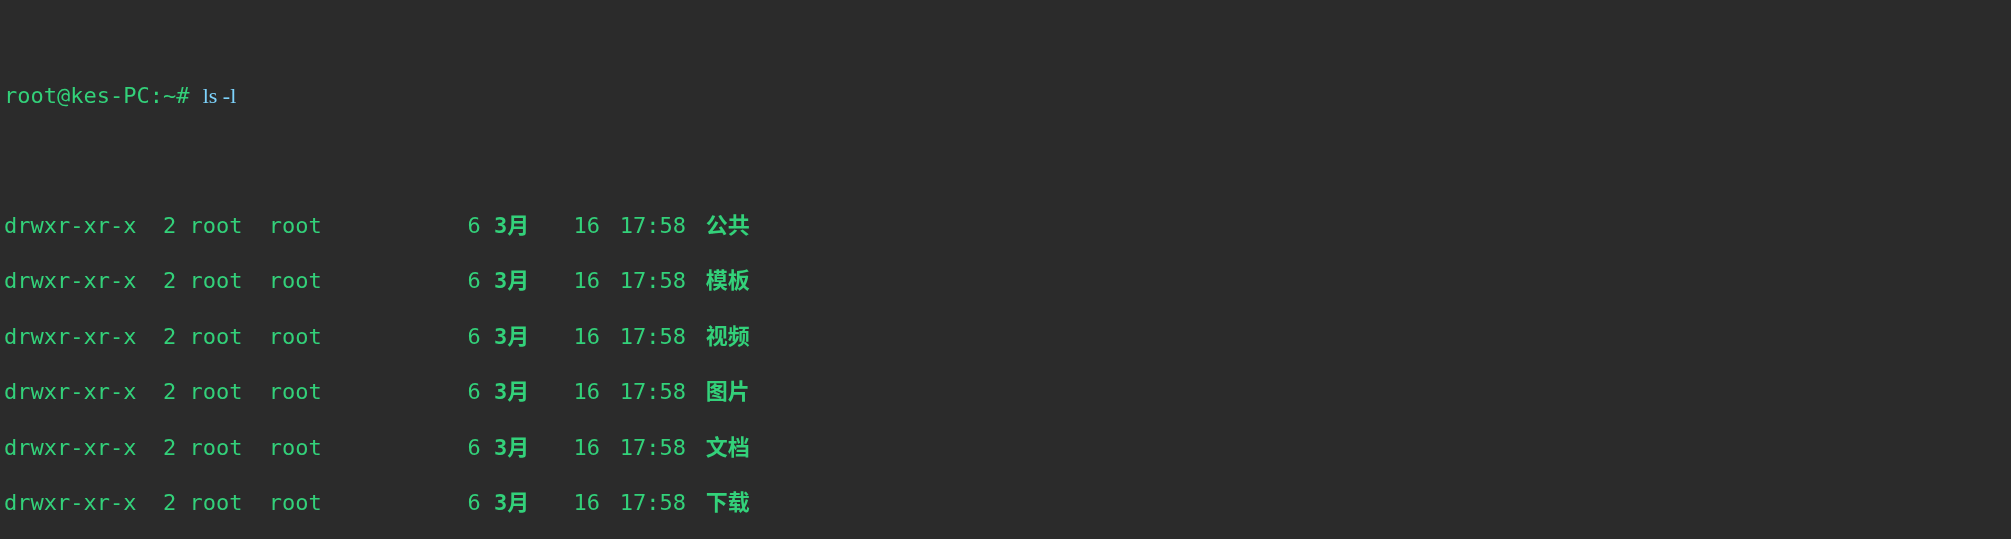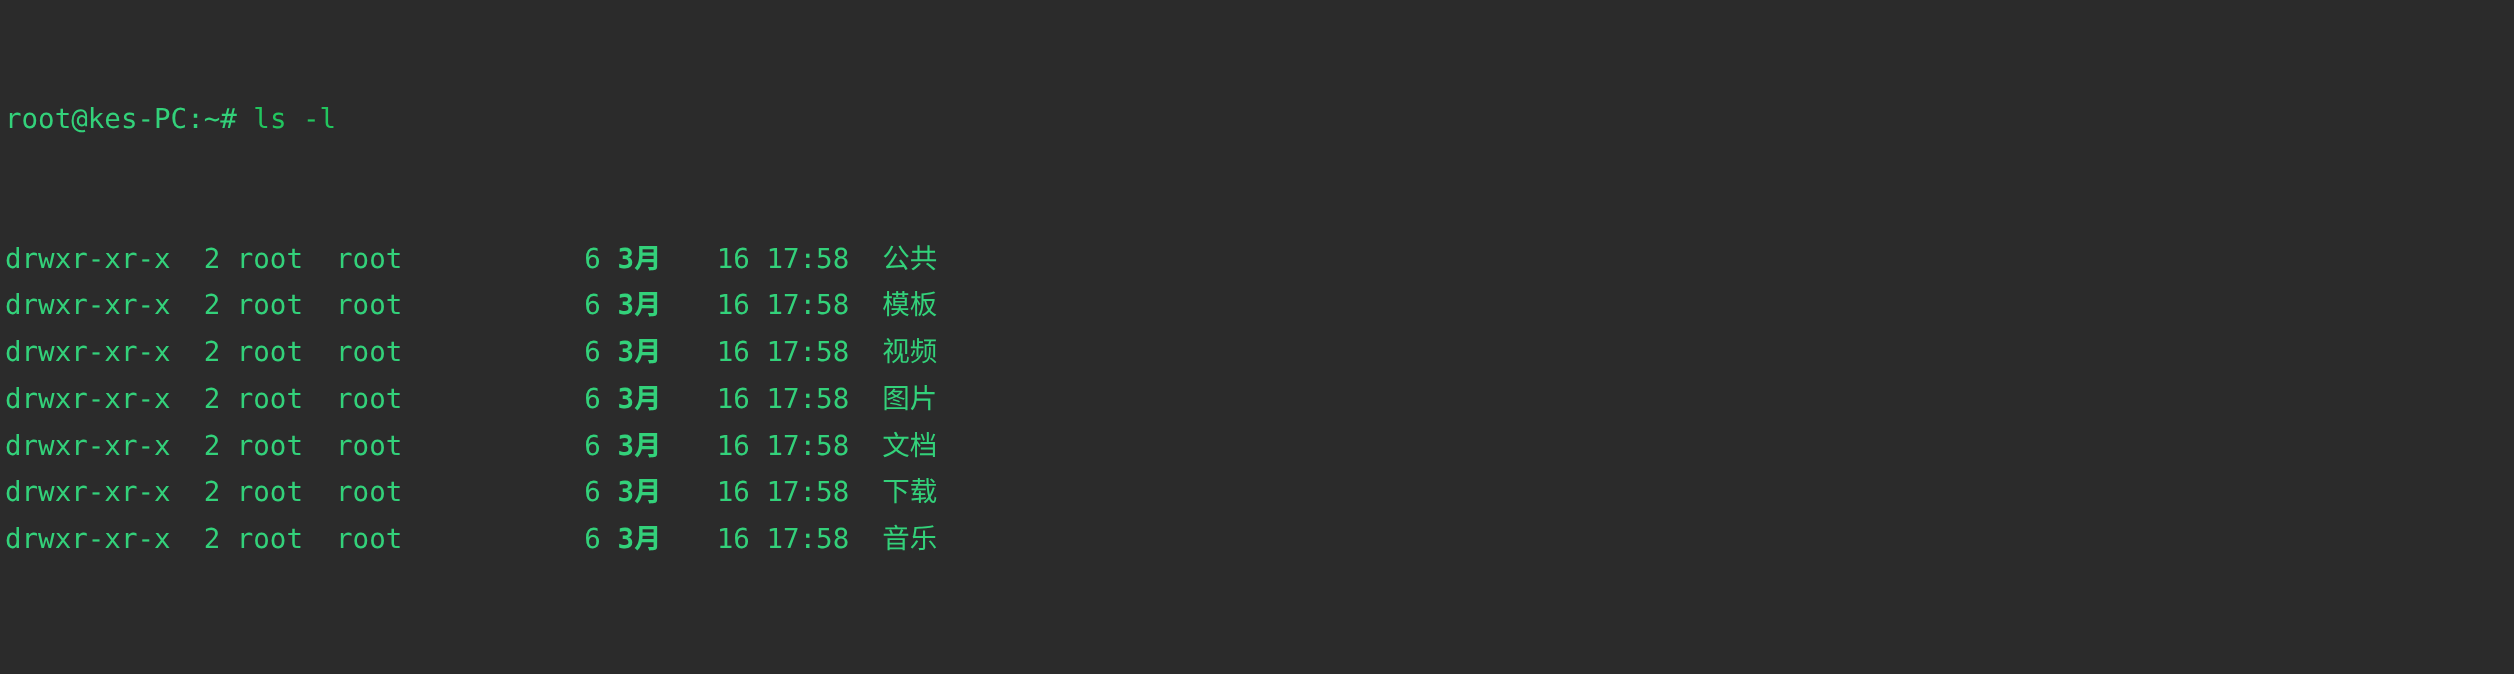--- a/index.html
+++ b/index.html
@@ -11,33 +11,33 @@
     line-height: 1.7;
     color: #33d17a;
     width: 2011px;
     height: 539px;
     overflow: hidden;
   }
   .terminal {
     padding: 2px 4px;
     white-space: pre;
   }
-  .white { color: #22c55e; }
+  .white { color: #7dd3fc; font-family: Liberation Serif, serif; }
   .green { color: #33d17a; }
   .prompt-line { }
   .row { }
   .cell-perm  { display:inline-block; width: 10ch; }
   .cell-links { display:inline-block; width: 2ch; text-align:right; }
   .cell-user  { display:inline-block; width: 5ch; }
   .cell-group { display:inline-block; width: 5ch; }
   .cell-size  { display:inline-block; width: 10ch; text-align:right; }
   .cell-mon   { display:inline-block; width: 3ch; font-weight: bold; }
-  .cell-day   { display:inline-block; width: 3ch; text-align:right; }
-  .cell-time  { display:inline-block; width: 6ch; }
-  .cell-name  { display:inline-block; }
+  .cell-day   { display:inline-block; width: 3ch; text-align:right;margin-top:18px; }
+  .cell-time  { display:inline-block; width: 6ch; text-align: center; }
+  .cell-name  { display:inline-block;font-weight:bold; }
   .sp1 { display:inline-block; width:1ch; }
   .sp2 { display:inline-block; width:2ch; }
 </style>
 </head>
 <body>
 
 <div class="terminal">
   <div class="prompt-line row"><span class="green">root@kes-PC</span><span class="green">:</span><span class="green">~</span><span class="green">#</span><span class="sp1"></span><span class="white">ls -l</span></div>
   <div id="rows"><div class="row"><span class="cell-perm green">drwxr-xr-x</span><span class="sp1"></span><span class="cell-links green">2</span><span class="sp1"></span><span class="cell-user green">root</span><span class="sp1"></span><span class="cell-group green">root</span><span class="sp1"></span><span class="cell-size green">6</span><span class="sp1"></span><span class="cell-mon green">3月</span><span class="sp2"></span><span class="cell-day green">16</span><span class="sp1"></span><span class="cell-time green">17:58</span><span class="sp1"></span><span class="cell-name green">公共</span></div><div class="row"><span class="cell-perm green">drwxr-xr-x</span><span class="sp1"></span><span class="cell-links green">2</span><span class="sp1"></span><span class="cell-user green">root</span><span class="sp1"></span><span class="cell-group green">root</span><span class="sp1"></span><span class="cell-size green">6</span><span class="sp1"></span><span class="cell-mon green">3月</span><span class="sp2"></span><span class="cell-day green">16</span><span class="sp1"></span><span class="cell-time green">17:58</span><span class="sp1"></span><span class="cell-name green">模板</span></div><div class="row"><span class="cell-perm green">drwxr-xr-x</span><span class="sp1"></span><span class="cell-links green">2</span><span class="sp1"></span><span class="cell-user green">root</span><span class="sp1"></span><span class="cell-group green">root</span><span class="sp1"></span><span class="cell-size green">6</span><span class="sp1"></span><span class="cell-mon green">3月</span><span class="sp2"></span><span class="cell-day green">16</span><span class="sp1"></span><span class="cell-time green">17:58</span><span class="sp1"></span><span class="cell-name green">视频</span></div><div class="row"><span class="cell-perm green">drwxr-xr-x</span><span class="sp1"></span><span class="cell-links green">2</span><span class="sp1"></span><span class="cell-user green">root</span><span class="sp1"></span><span class="cell-group green">root</span><span class="sp1"></span><span class="cell-size green">6</span><span class="sp1"></span><span class="cell-mon green">3月</span><span class="sp2"></span><span class="cell-day green">16</span><span class="sp1"></span><span class="cell-time green">17:58</span><span class="sp1"></span><span class="cell-name green">图片</span></div><div class="row"><span class="cell-perm green">drwxr-xr-x</span><span class="sp1"></span><span class="cell-links green">2</span><span class="sp1"></span><span class="cell-user green">root</span><span class="sp1"></span><span class="cell-group green">root</span><span class="sp1"></span><span class="cell-size green">6</span><span class="sp1"></span><span class="cell-mon green">3月</span><span class="sp2"></span><span class="cell-day green">16</span><span class="sp1"></span><span class="cell-time green">17:58</span><span class="sp1"></span><span class="cell-name green">文档</span></div><div class="row"><span class="cell-perm green">drwxr-xr-x</span><span class="sp1"></span><span class="cell-links green">2</span><span class="sp1"></span><span class="cell-user green">root</span><span class="sp1"></span><span class="cell-group green">root</span><span class="sp1"></span><span class="cell-size green">6</span><span class="sp1"></span><span class="cell-mon green">3月</span><span class="sp2"></span><span class="cell-day green">16</span><span class="sp1"></span><span class="cell-time green">17:58</span><span class="sp1"></span><span class="cell-name green">下载</span></div><div class="row"><span class="cell-perm green">drwxr-xr-x</span><span class="sp1"></span><span class="cell-links green">2</span><span class="sp1"></span><span class="cell-user green">root</span><span class="sp1"></span><span class="cell-group green">root</span><span class="sp1"></span><span class="cell-size green">6</span><span class="sp1"></span><span class="cell-mon green">3月</span><span class="sp2"></span><span class="cell-day green">16</span><span class="sp1"></span><span class="cell-time green">17:58</span><span class="sp1"></span><span class="cell-name green">音乐</span></div></div>
 </div>

